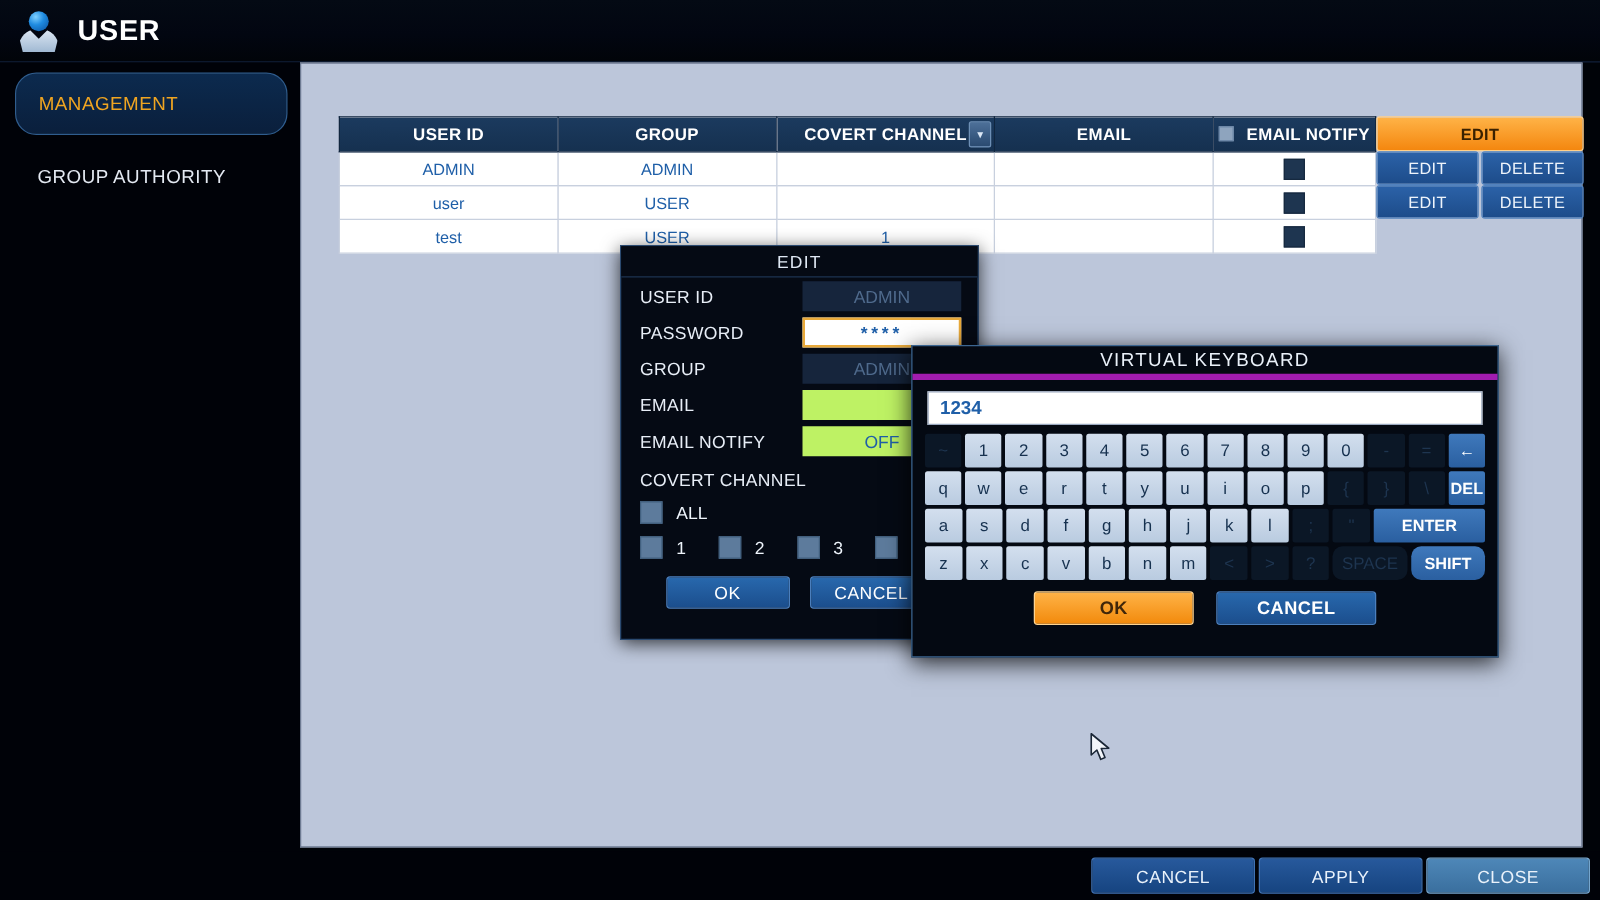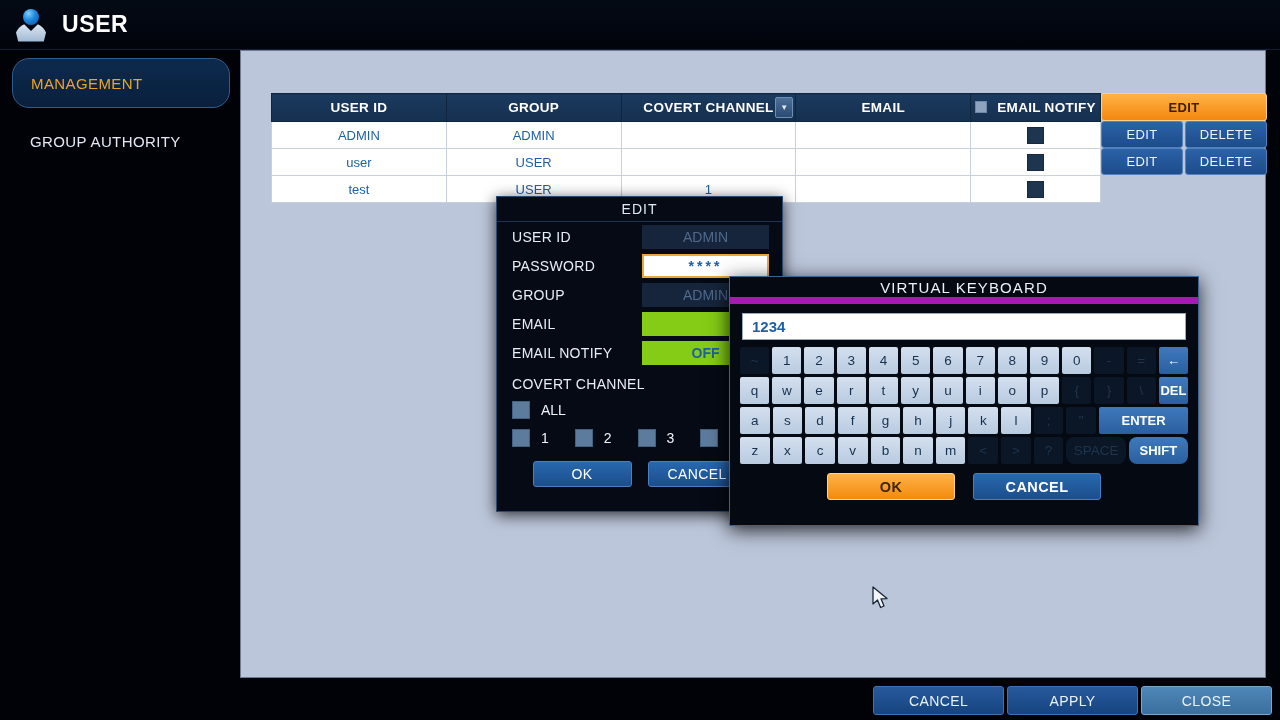--- a/index.html
+++ b/index.html
@@ -115,21 +115,21 @@
     height:25px; display:flex; align-items:center; justify-content:center;
     color:#dfe8f4; font-size:14px; letter-spacing:1px;
     background:#050a14; border-bottom:1px solid #1d3css;
     border-bottom:1px solid #1d3350;
   }
   .frow{ height:29px; display:flex; align-items:center; padding-left:15px; }
   .flab{ width:130px; color:#e8eef7; font-size:14px; letter-spacing:.3px; }
   .fval{ width:127px; height:24px; display:flex; align-items:center; justify-content:center; font-size:14px; }
   .fval.disabled{ background:#16253c; color:#4f6party; color:#4f6a8c; }
   .fval.pwd{ background:#ffffff; border:2px solid #e8a93a; color:#1f5fa8; letter-spacing:3px; font-weight:bold; }
-  .fval.plain{ background:#84cc16; color:#1f5fa8;font-weight:bold; }
+  .fval.plain{ background:#bef264; color:#1f5fa8; }
   .sect-lab{ padding:9px 0 4px 15px; color:#e8eef7; font-size:14px; letter-spacing:.3px; }
   .cbline{ display:flex; align-items:center; padding-left:15px; gap:0; height:28px; }
   .cbox{ width:18px; height:18px; background:#5d7b9c; border:1px solid #42607f; }
   .cblab{ color:#eef4fb; font-size:14px; margin:0 26px 0 11px; }
   .dlg-btns{ display:flex; gap:16px; justify-content:center; margin-top:9px; }
   .dbtn{
     width:99px; height:26px; display:flex; align-items:center; justify-content:center;
     font-size:14px; color:#ffffff; letter-spacing:.4px;
     background:linear-gradient(180deg,#2868ad 0%,#1b4e8d 100%);
     border:1px solid #4b7fbd; border-radius:3px;
@@ -137,21 +137,21 @@
 
   
   .dlg-kbd{
     position:absolute; left:729px; top:276px; width:470px; height:250px;
     background:#040912; border:1px solid #3b6590;
     box-shadow:0 4px 18px rgba(0,0,0,.8);
   }
   .kbd-title{
     height:27px; display:flex; align-items:center; justify-content:center;
     color:#eaf1f9; font-size:15px; letter-spacing:1.1px;
-    border-bottom:7px solid #a21caf;
+    border-bottom:5px solid #a21caf;
   }
   .kbd-input{
     margin:9px 12px 7px 12px; height:27px; background:#ffffff;
     border:1px solid #9aa8be; display:flex; align-items:center;
     padding-left:9px; color:#1f5fa8; font-size:15px;font-weight:bold;
   }
   .kbd-rows{ padding:0 10px; }
   .krow{ display:flex; gap:3px; margin-bottom:3px; height:27px; }
   .key{
     flex:1 1 0; display:flex; align-items:center; justify-content:center;

